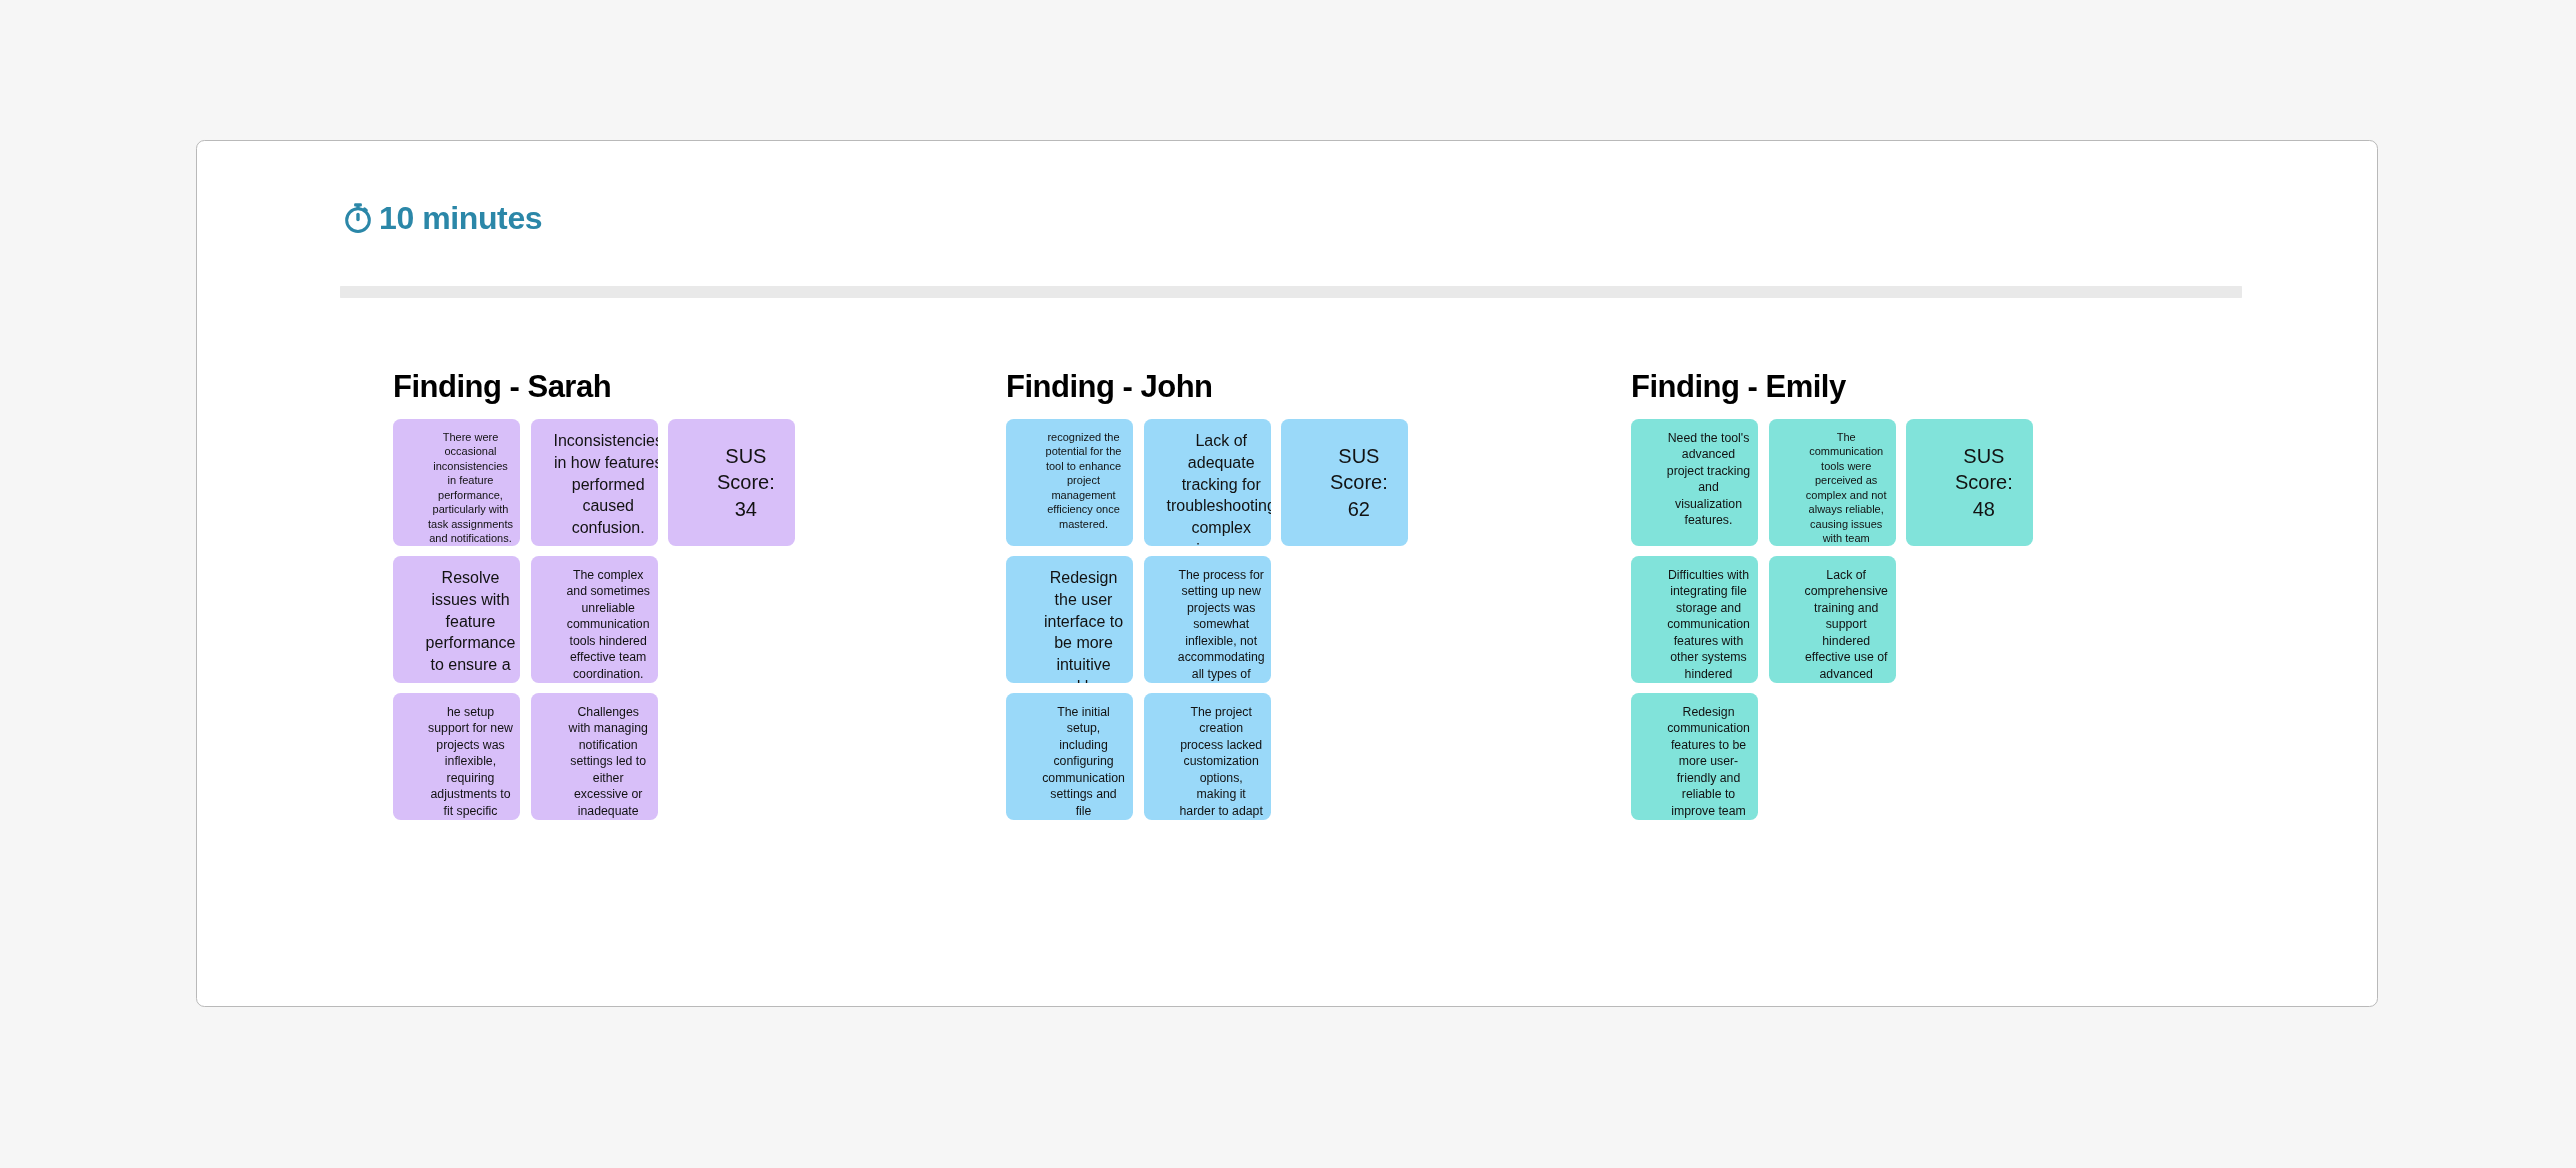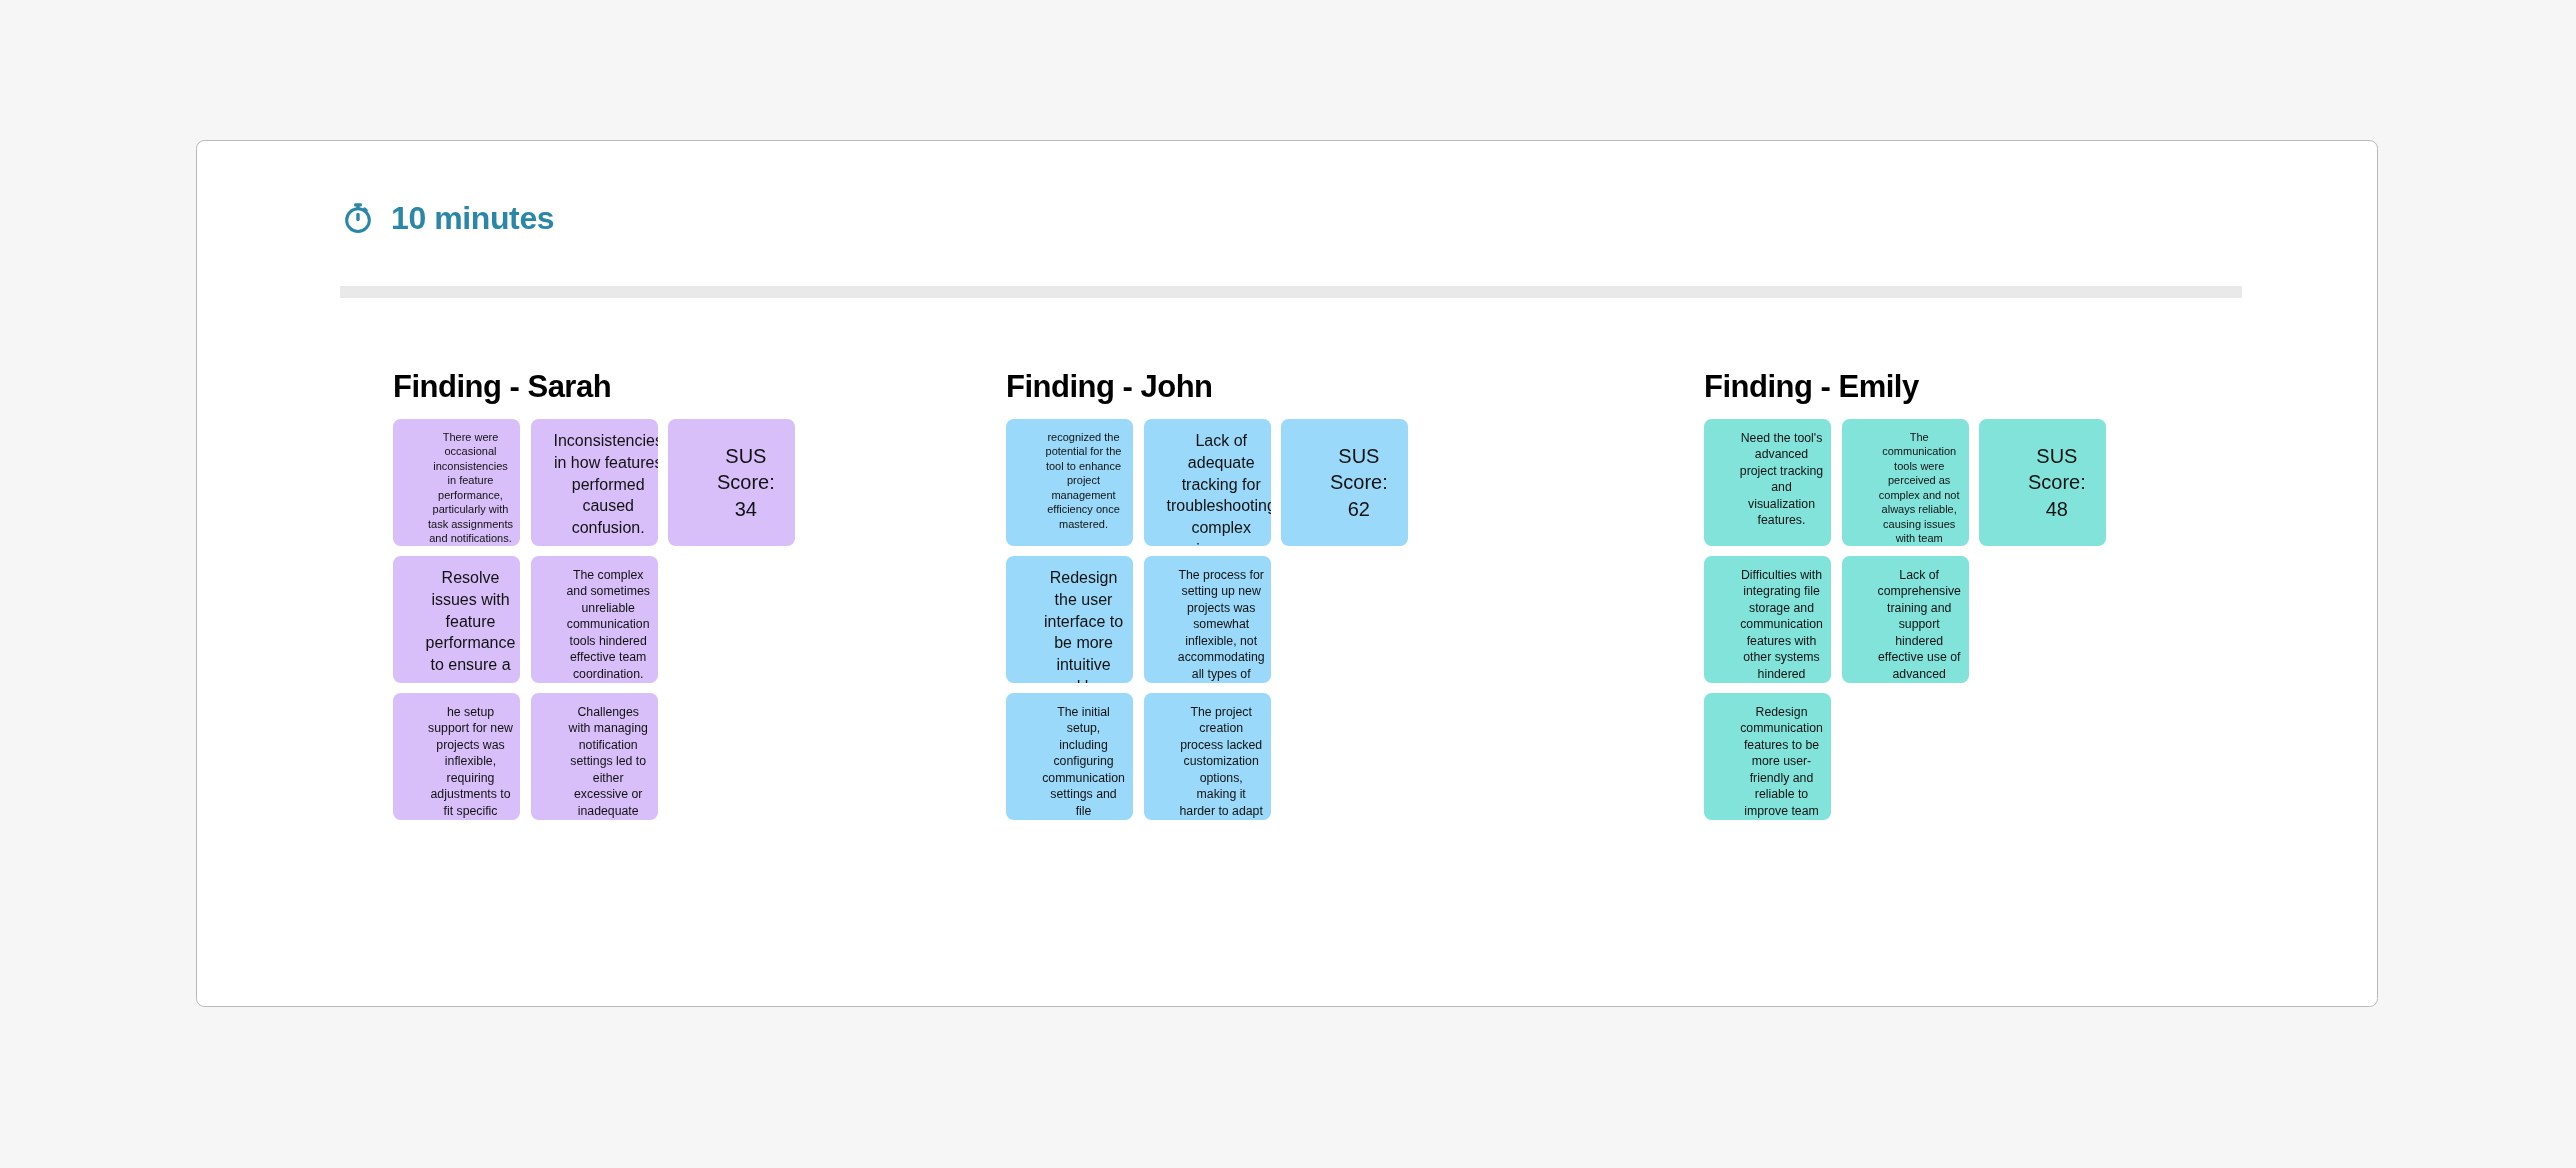--- a/index.html
+++ b/index.html
@@ -27,21 +27,21 @@
     box-sizing: border-box;
   }
 
   
   #header {
     position: absolute;
     left: 144px;
     top: 60px;
     display: flex;
     align-items: center;
-    gap: 16px;
+    gap: 4px;
   }
   #timer-icon {
     width: 34px;
     height: 34px;
     display: block;
     flex: none;
   }
   #timer-label {
     font-size: 32px;
     font-weight: bold;
@@ -70,21 +70,21 @@
     width: 100%;
     height: 614px;
   }
   .column {
     position: absolute;
     top: 0;
     width: 614px;
   }
   .column.c0 { left: 196px; }
   .column.c1 { left: 809px; }
-  .column.c2 { left: 1507px; }
+  .column.c2 { left: 1434px; }
 
   .column-title {
     font-size: 31px;
     font-weight: bold;
     color: #000000;
     letter-spacing: -0.5px;
     margin: 0 0 17px 0;
     line-height: 1;
     white-space: nowrap;
   }

